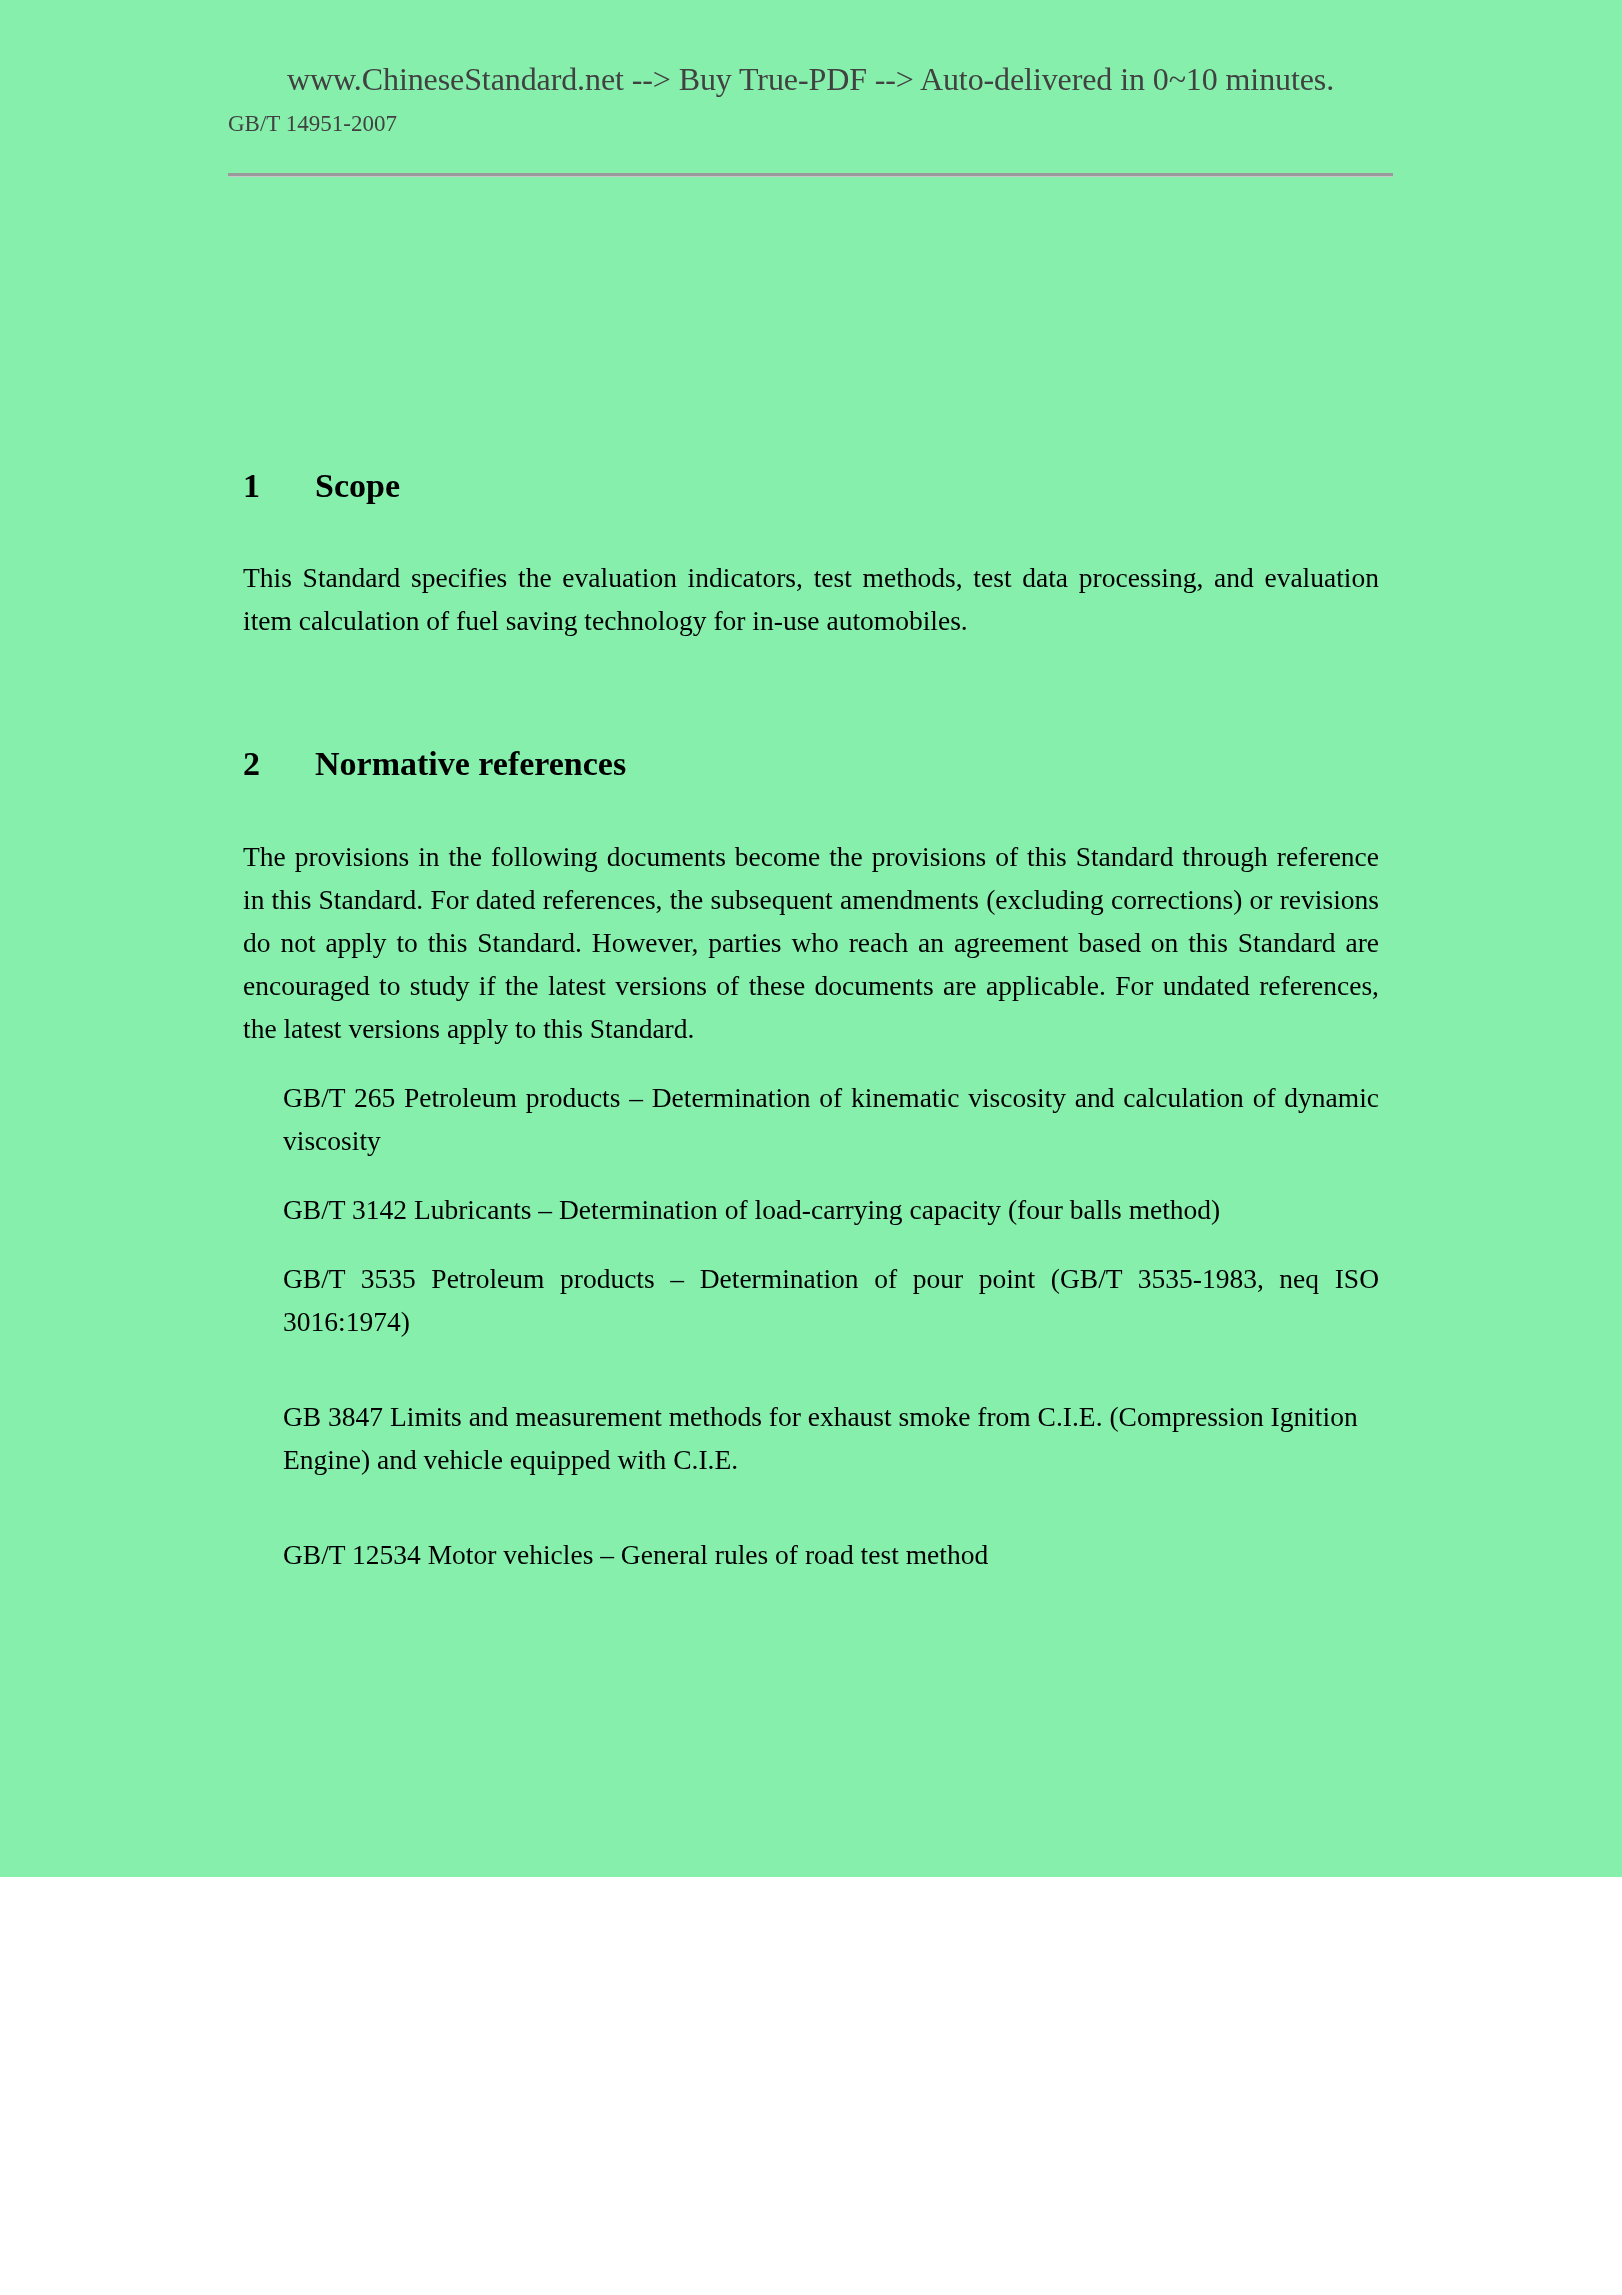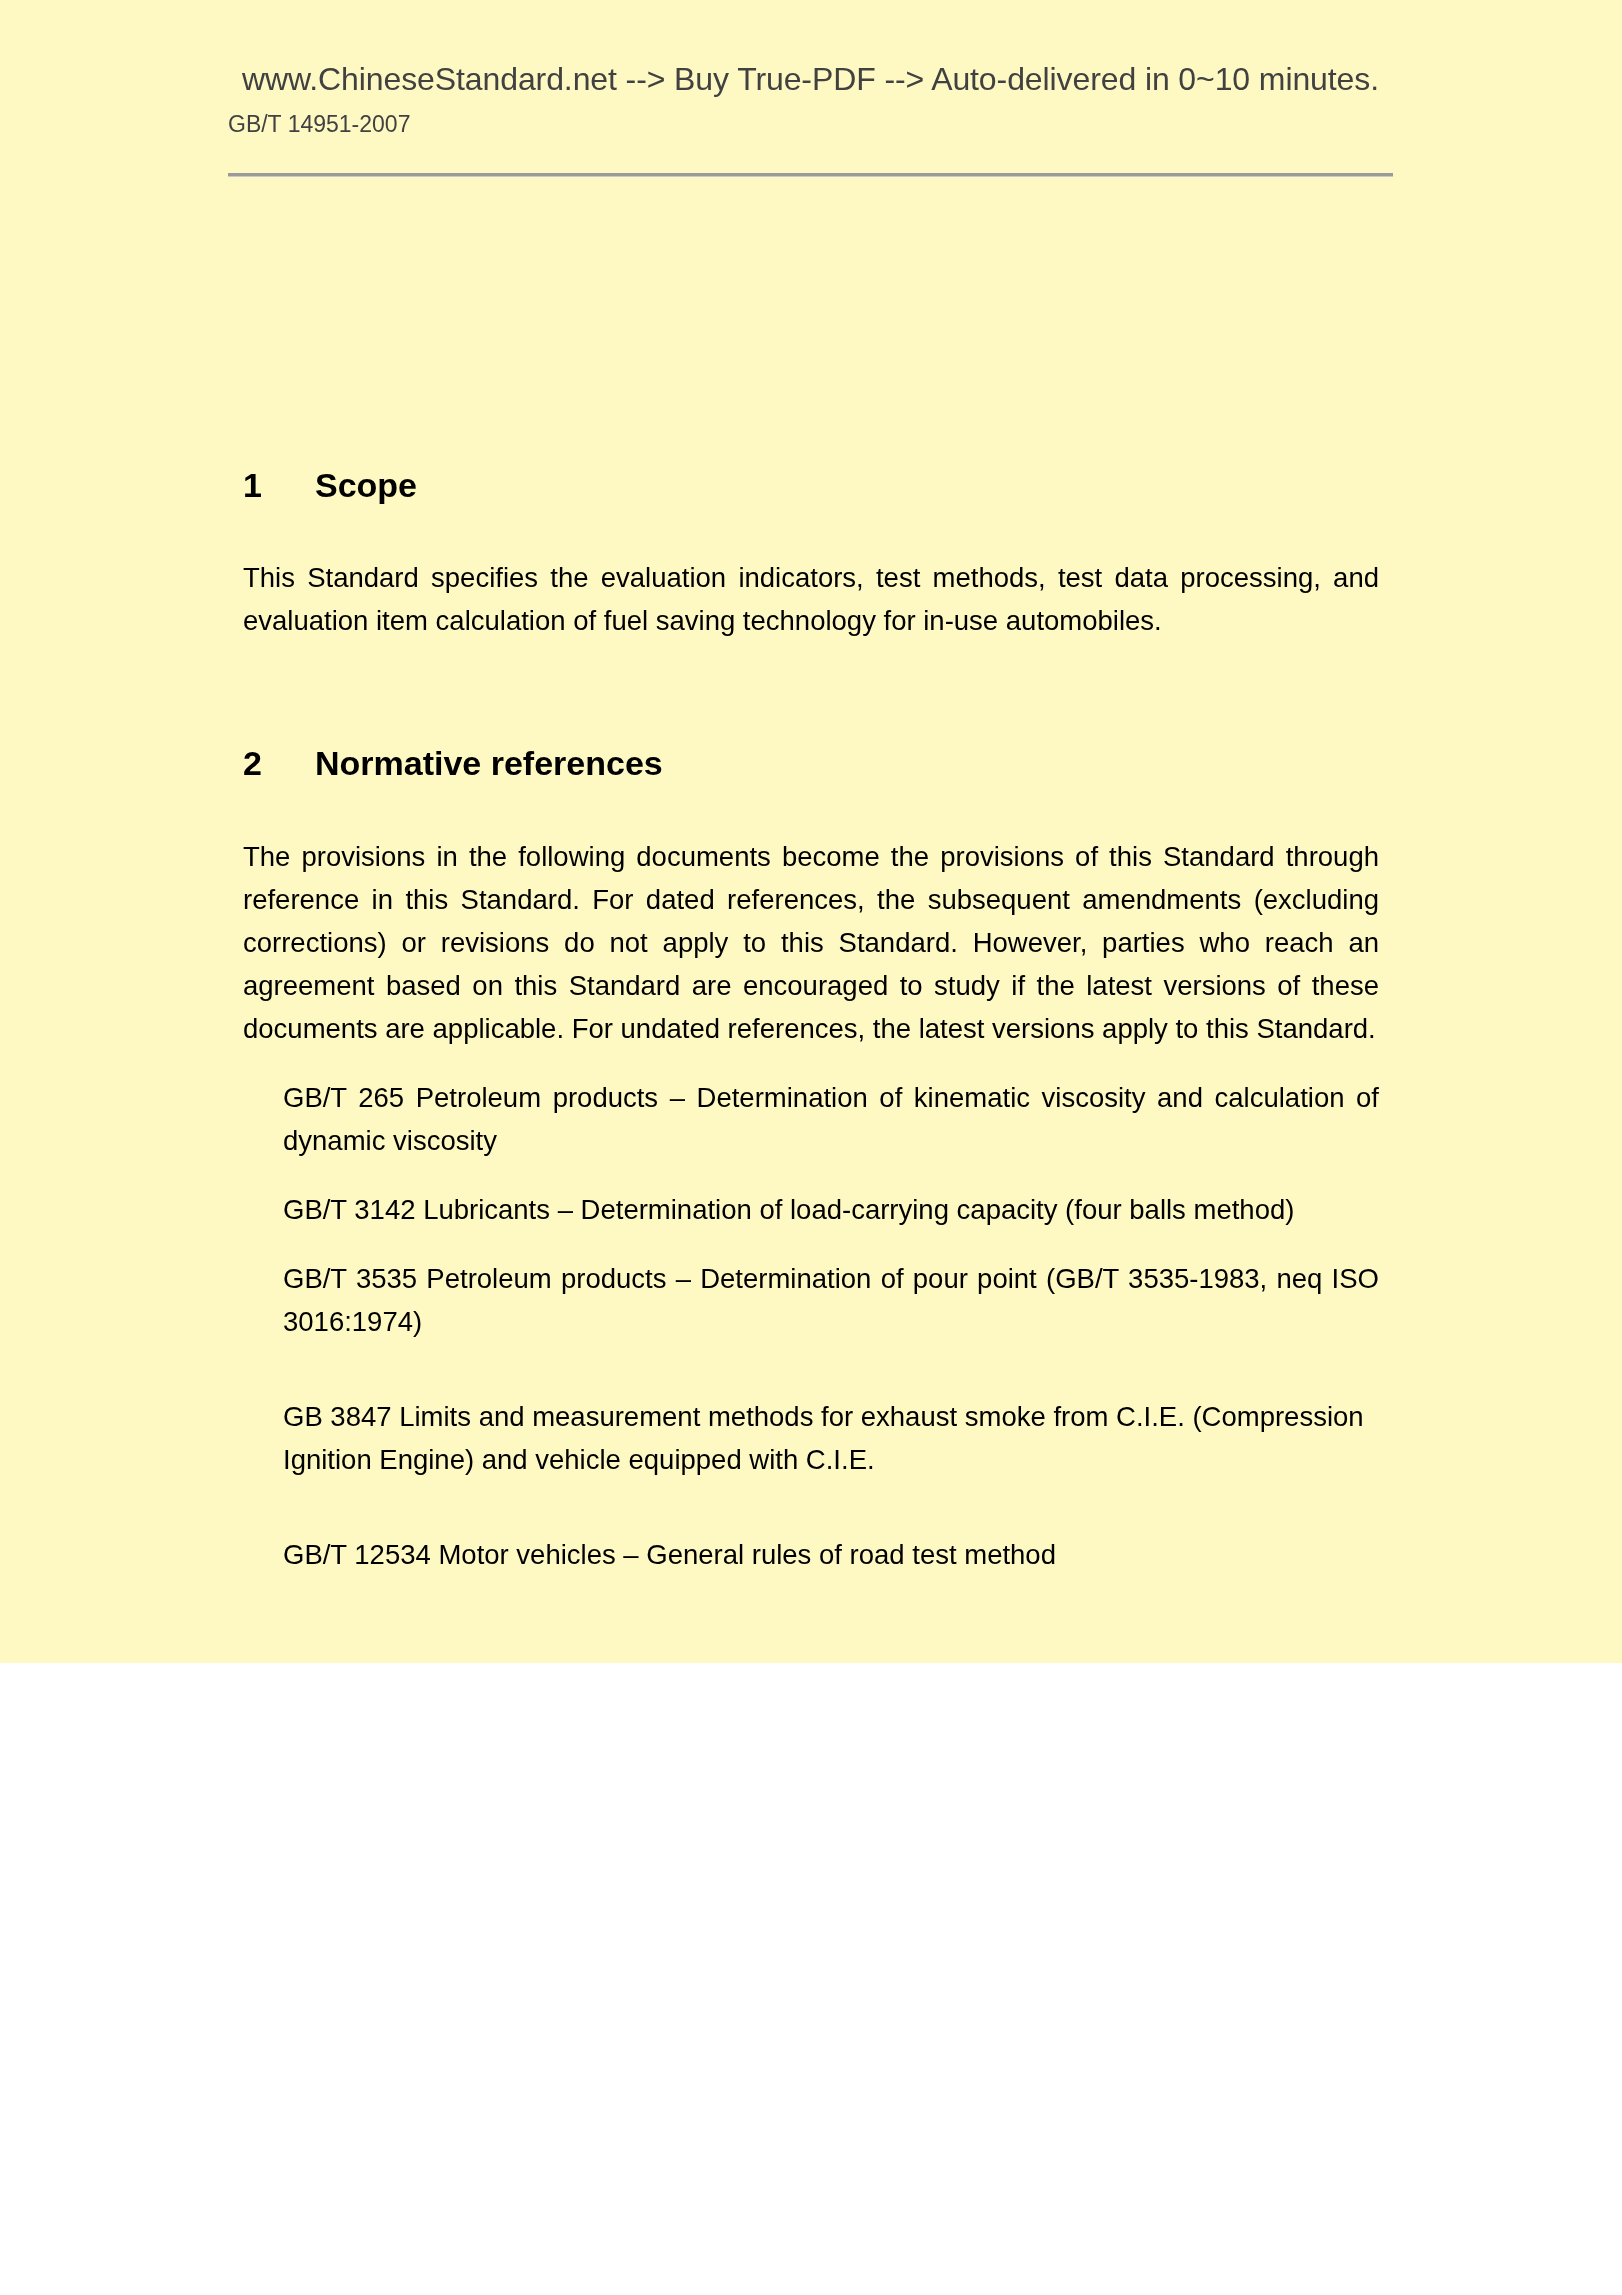--- a/index.html
+++ b/index.html
@@ -7,24 +7,25 @@
     padding: 0;
     background: #ffffff;
   }
   body {
     font-family: "Liberation Sans", sans-serif;
     color: #000000;
   }
   .page {
     position: relative;
     width: 1623px;
-    height: 1663px;
-    background: #fef9c3;
+    height: 1877px;
+    background: #86efac;
     box-sizing: border-box;
     overflow: hidden;
+    font-family: Liberation Serif, serif;
   }
 
   
   .page-header {
     position: absolute;
     left: 228px;
     top: 58px;
     width: 1165px;
   }
   .header-promo {

